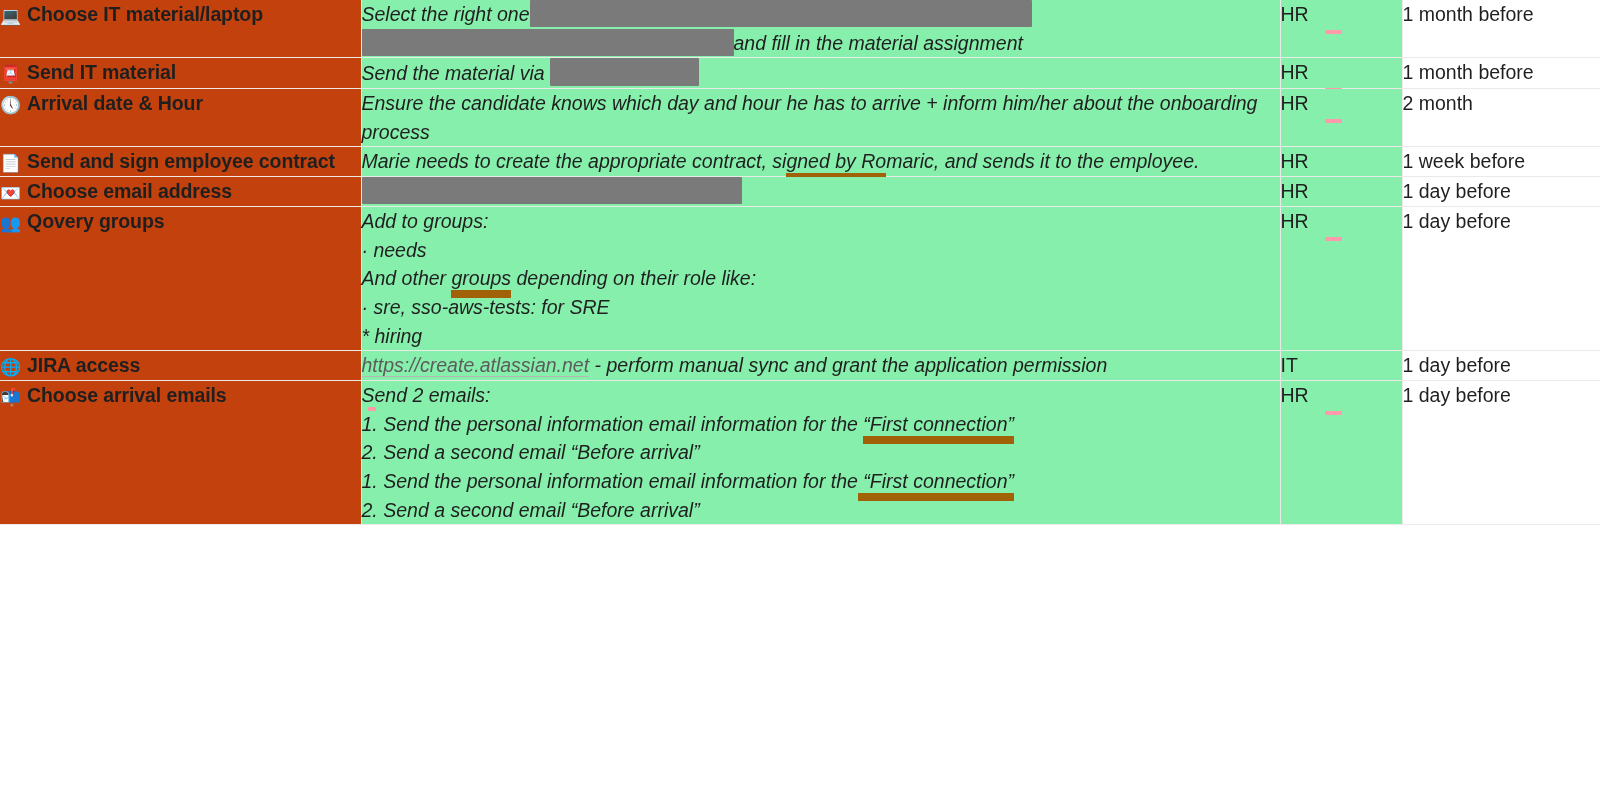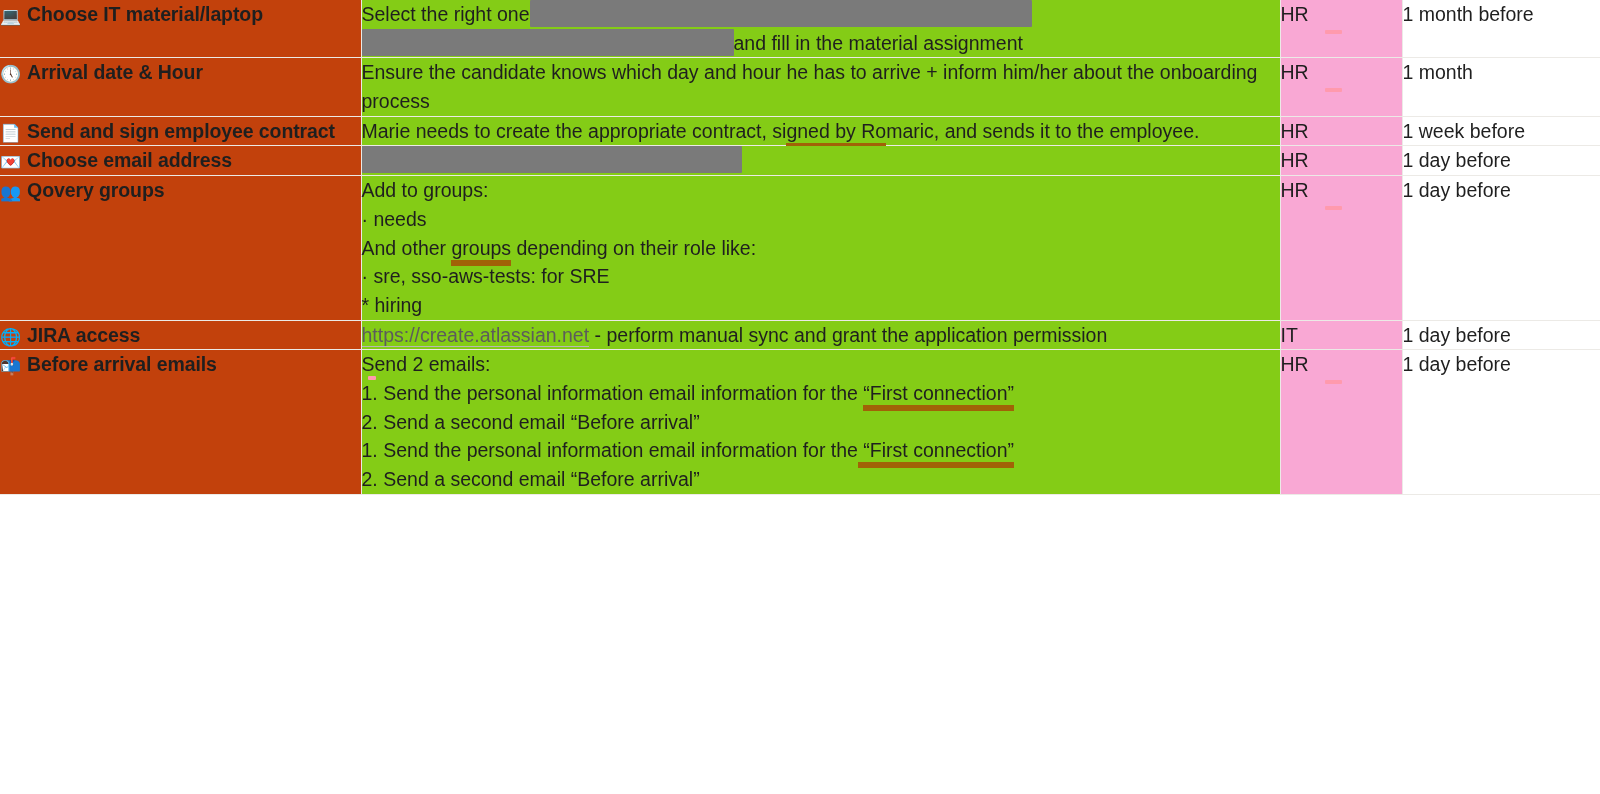--- a/index.html
+++ b/index.html
@@ -45,29 +45,30 @@
     display: inline-block;
     font-size: 17px;
     font-weight: normal;
     margin-right: 6px;
     vertical-align: -1px;
     font-family: "DejaVu Sans", sans-serif;
   }
 
   
   .cell-desc {
-    background: #84cc16;
+    background: #86efac;
     padding: 12px 16px 14px 12px;
     line-height: 1.47;
+    font-style: italic;
   }
   .cell-desc .line { white-space: pre-wrap; }
 
   
   .cell-owner {
-    background: #f9a8d4;
+    background: #86efac;
     padding: 12px 14px 14px 20px;
     line-height: 1.47;
     position: relative;
     margin-top: 12px;
   }
   .owner-wrap { position: relative; display: inline-block; }
   .owner-mark {
     position: absolute;
     left: 100%;
     margin-left: 16px;
@@ -87,21 +88,21 @@
   }
 
   
   .redact {
     display: inline-block;
     background: #7a7a7a;
     vertical-align: -6px;
     border-radius: 1px;
   }
   .spell {
-    border-bottom: 6px solid #a16207;
+    border-bottom: 8px solid #a16207;
     padding-bottom: 1px;
   }
   .link {
     color: #5c5c5c;
     border-bottom: 1px solid #b9b7b2;
     text-decoration: none;
     cursor: pointer;
   }
   .lead-mark {
     position: absolute;
@@ -127,26 +128,34 @@
       <tr>
         <td class="cell-name"><span class="ico">💻</span><span>Choose IT material/laptop</span></td>
         <td class="cell-desc desc-rel">
           <div class="line"><span>Select the right one</span><span class="redact" style="width: 502px; height: 27px;"></span></div>
           <div class="line"><span class="redact" style="width: 372px; height: 27px;"></span><span>and fill in the material assignment</span></div>
         </td>
         <td class="cell-owner"><span class="owner-wrap"><span>HR</span><span class="owner-mark"></span></span></td>
         <td class="cell-when"><span>1 month before</span></td>
       </tr>
       <tr>
+        <td class="cell-name"><span class="ico">📮</span><span>Send IT material</span></td>
+        <td class="cell-desc desc-rel">
+          <div class="line"><span>Send the material via </span><span class="redact" style="width: 149px; height: 28px;"></span></div>
+        </td>
+        <td class="cell-owner"><span class="owner-wrap"><span>HR</span><span class="owner-mark"></span></span></td>
+        <td class="cell-when"><span>1 month before</span></td>
+      </tr>
+      <tr>
         <td class="cell-name"><span class="ico">🕔</span><span>Arrival date &amp; Hour</span></td>
         <td class="cell-desc desc-rel">
           <div class="line"><span>Ensure the candidate knows which day and hour he has to arrive + inform him/her about the onboarding process</span></div>
         </td>
         <td class="cell-owner"><span class="owner-wrap"><span>HR</span><span class="owner-mark"></span></span></td>
-        <td class="cell-when"><span>1 month</span></td>
+        <td class="cell-when"><span>2 month</span></td>
       </tr>
       <tr>
         <td class="cell-name"><span class="ico">📄</span><span>Send and sign employee contract</span></td>
         <td class="cell-desc desc-rel">
           <div class="line"><span>Marie needs to create the appropriate contract, si</span><span class="spell">gned by Ro</span><span>maric, and sends it to the employee.</span></div>
         </td>
         <td class="cell-owner"><span class="owner-wrap"><span>HR</span><span class="owner-mark"></span></span></td>
         <td class="cell-when"><span>1 week before</span></td>
       </tr>
       <tr>
@@ -171,21 +180,21 @@
       </tr>
       <tr>
         <td class="cell-name"><span class="ico">🌐</span><span>JIRA access</span></td>
         <td class="cell-desc desc-rel">
           <div class="line"><a class="link">https://create.atlassian.net</a><span> - perform manual sync and grant the application permission</span></div>
         </td>
         <td class="cell-owner"><span class="owner-wrap"><span>IT</span><span class="owner-mark"></span></span></td>
         <td class="cell-when"><span>1 day before</span></td>
       </tr>
       <tr>
-        <td class="cell-name"><span class="ico">📬</span><span>Before arrival emails</span></td>
+        <td class="cell-name"><span class="ico">📬</span><span>Choose arrival emails</span></td>
         <td class="cell-desc desc-rel">
           <span class="lead-mark" style="top: 26px;"></span>
           <div class="line"><span>Send 2 emails:</span></div>
           <div class="line"><span>1. Send the personal information email information for the </span><span class="spell">“First connection”</span></div>
           <div class="line"><span>2. Send a second email “Before arrival”</span></div>
           <div class="line"><span>1. Send the personal information email information for the</span><span class="spell"> “First connection”</span></div>
           <div class="line"><span>2. Send a second email “Before arrival”</span></div>
         </td>
         <td class="cell-owner"><span class="owner-wrap"><span>HR</span><span class="owner-mark"></span></span></td>
         <td class="cell-when"><span>1 day before</span></td>

